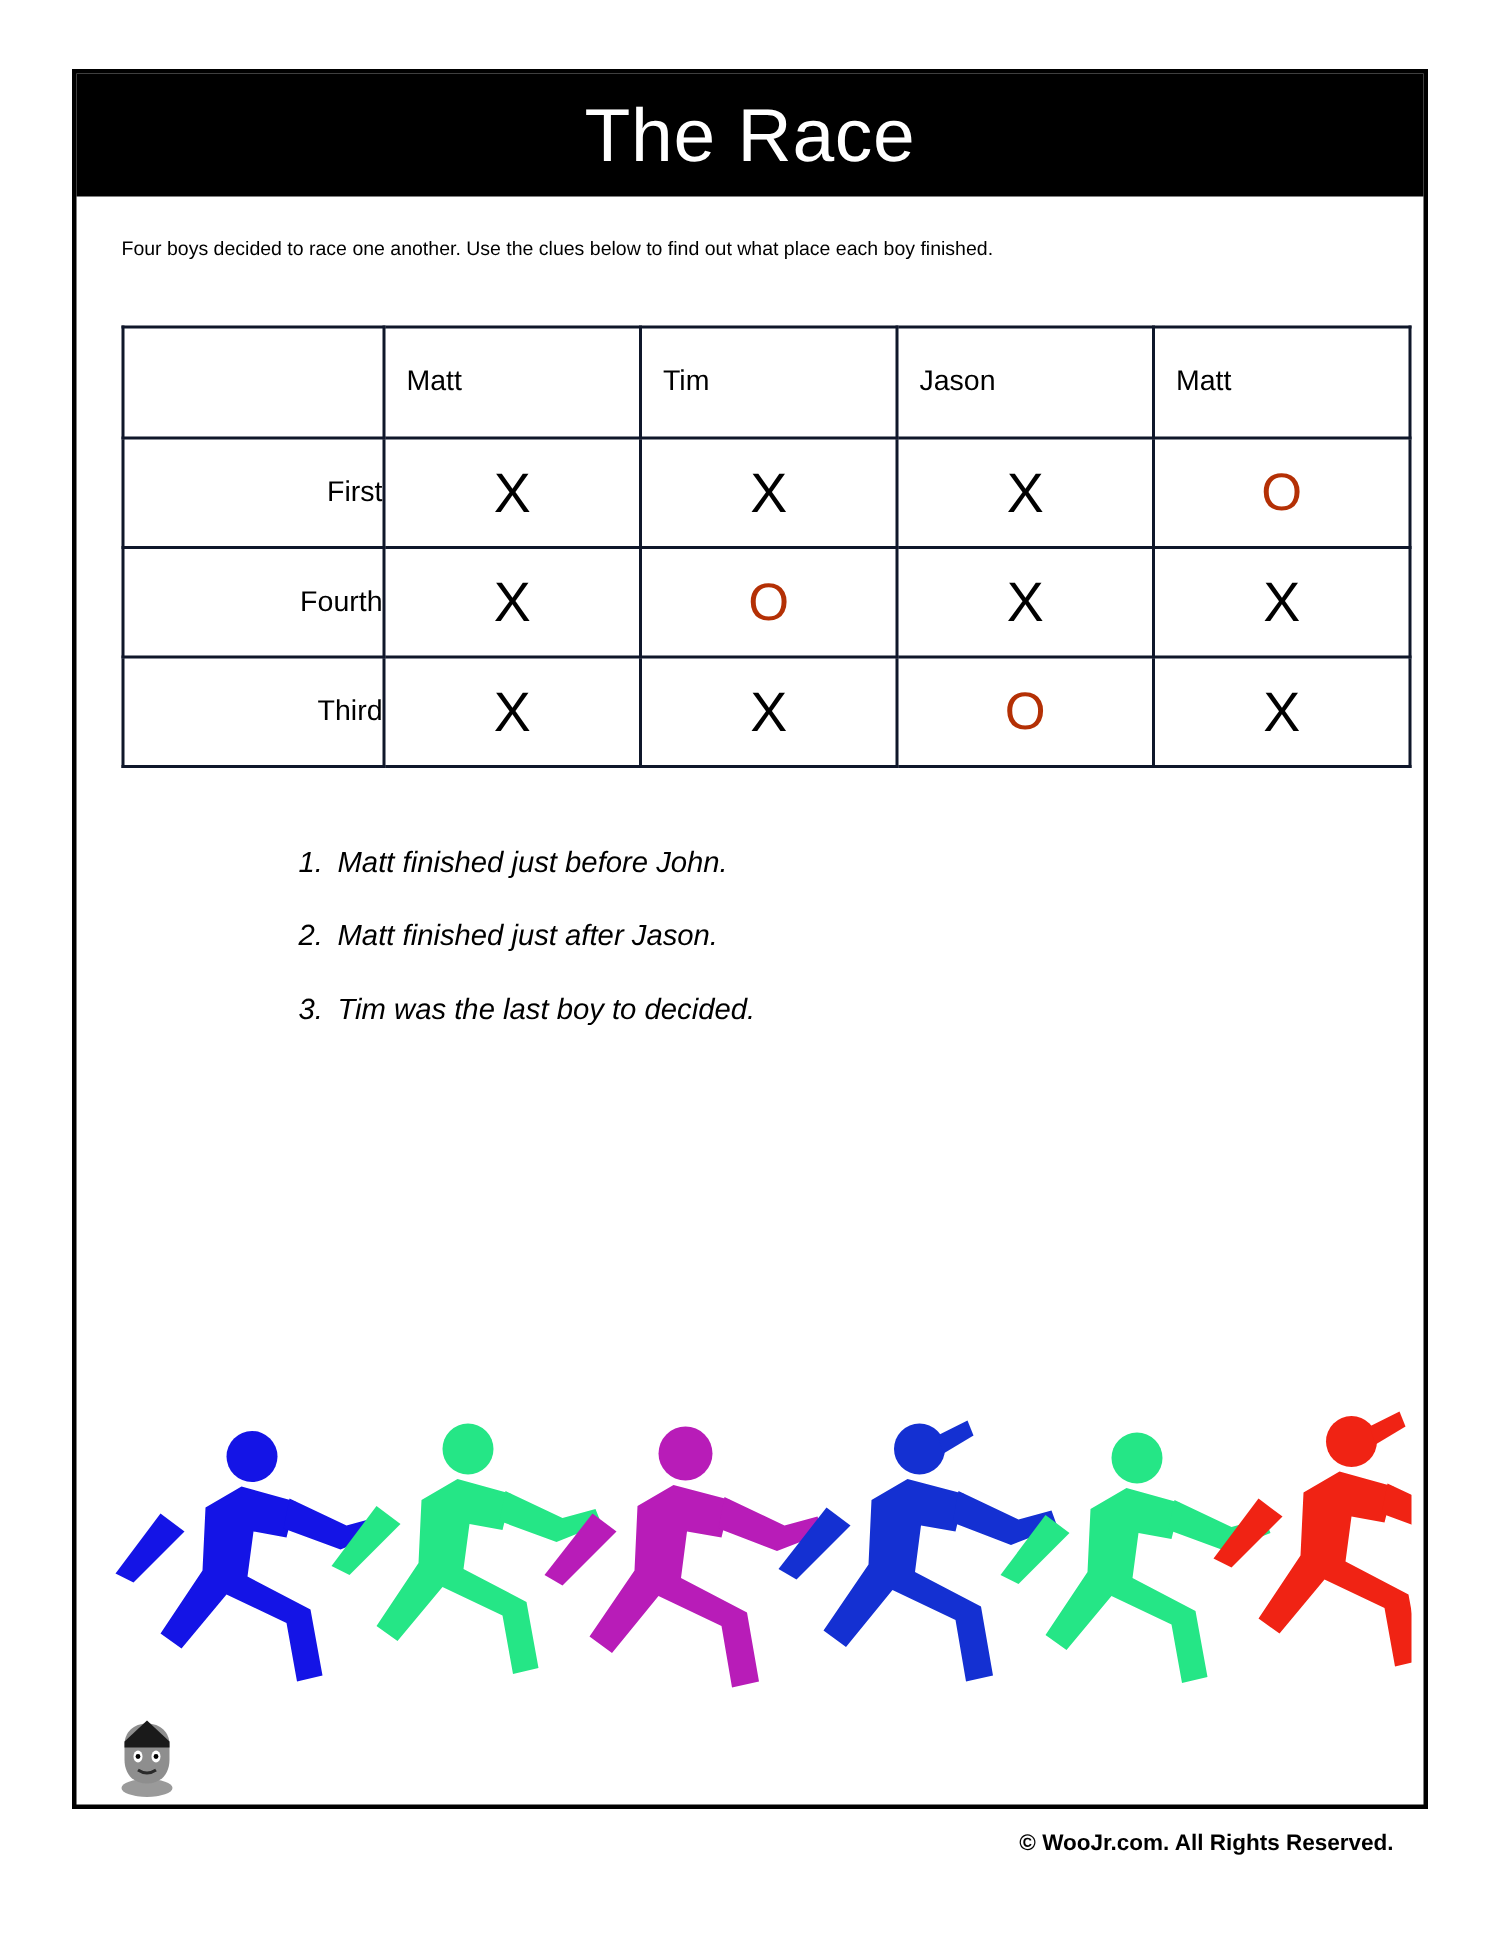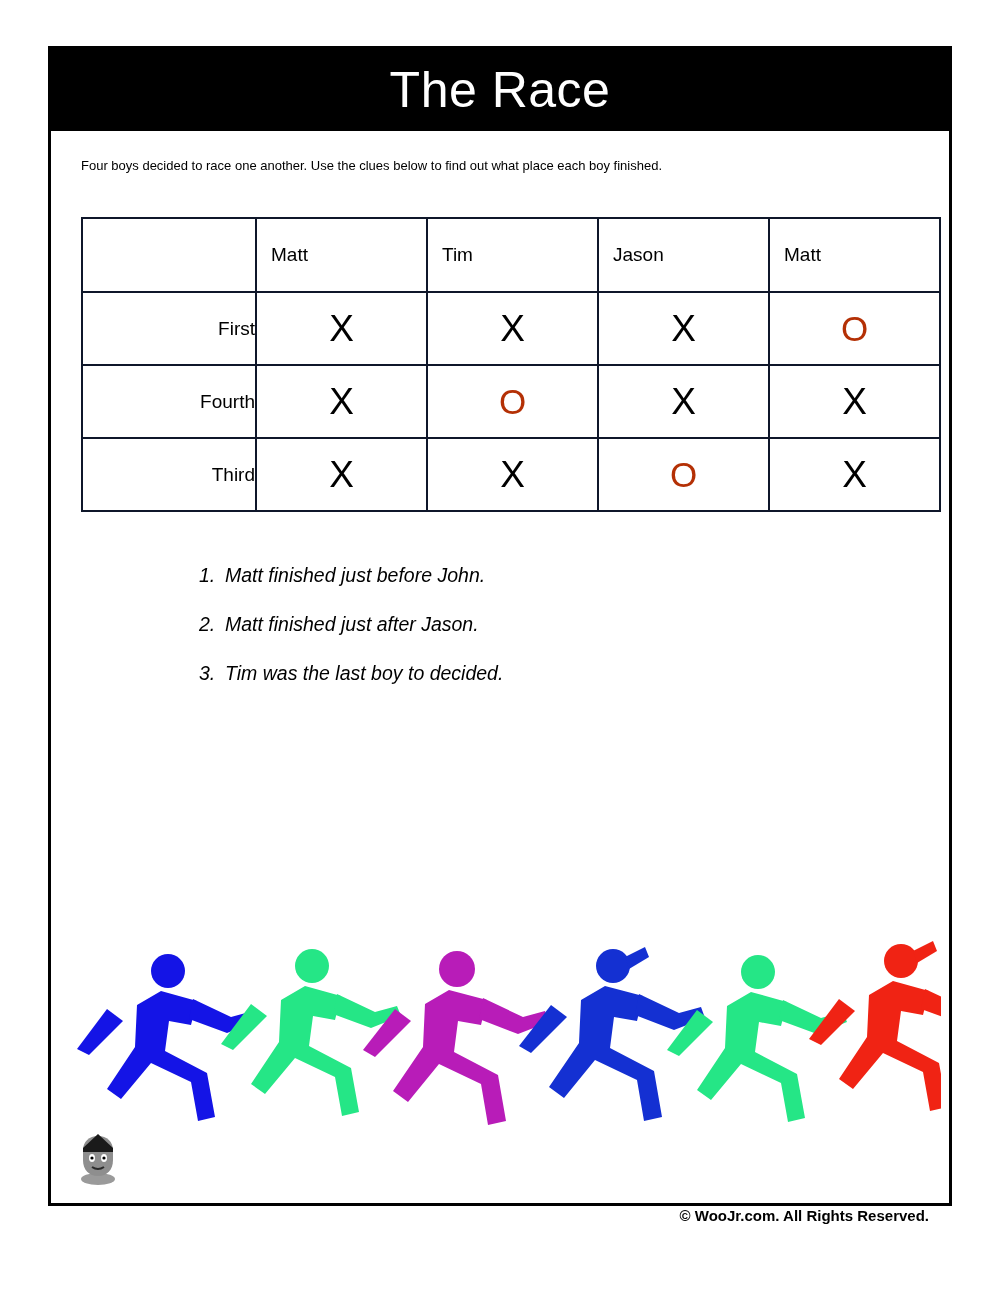--- a/index.html
+++ b/index.html
@@ -140,21 +140,21 @@
     right: 20px;
     bottom: -34px;
     font-size: 15px;
     font-weight: bold;
     color: #000000;
   }
 
   .footer-zone {
     position: absolute;
     left: 0;
-    bottom: 13px;
+    bottom: 0;
     width: 100%;
     height: 60px;
   }
 </style>
 </head>
 <body>
 
 <div class="page">
 
   <div class="title-bar">

